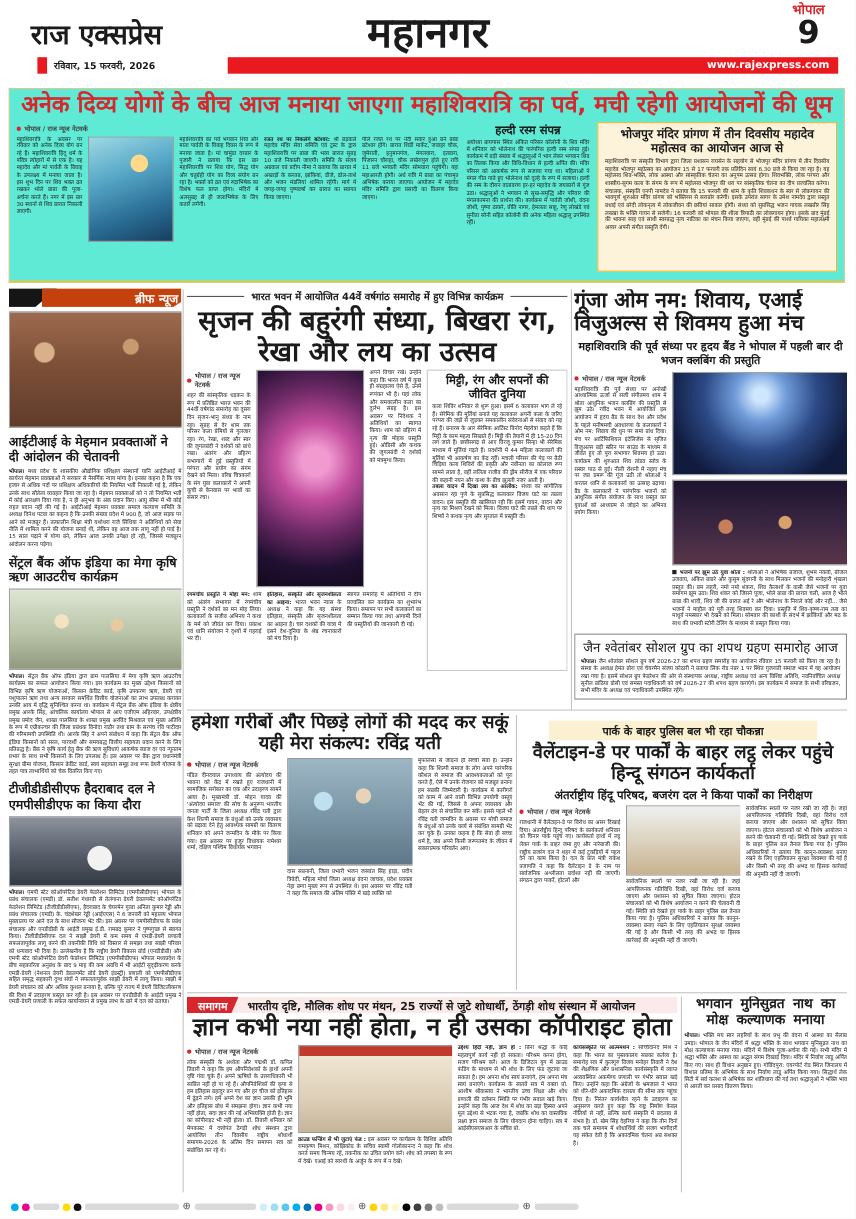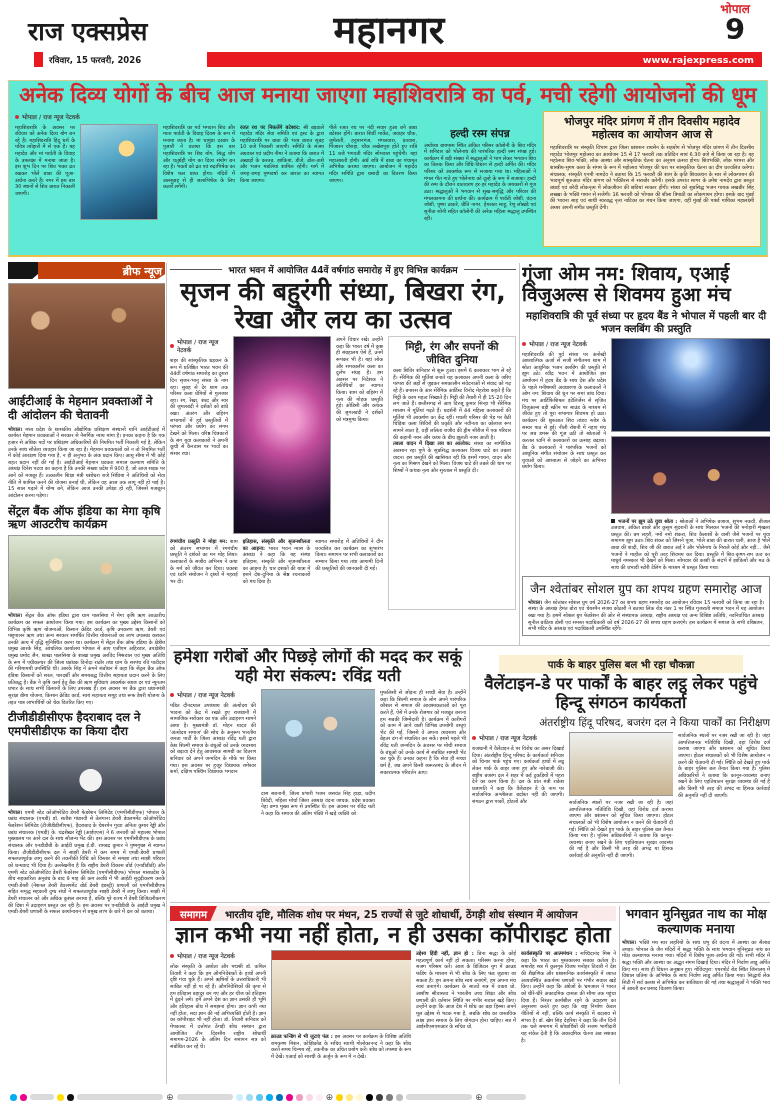--- a/index.html
+++ b/index.html
@@ -29,21 +29,21 @@
   .top-headline{color:#d8262c;font-size:21px;font-weight:800;text-align:center;line-height:1.12;padding:3px 10px 1px;}
   .top-row{display:flex;gap:7px;padding:2px 6px;height:136px;}
   .lead-col{flex:0 0 402px;display:flex;flex-direction:column;overflow:hidden;}
   .lead-col h2{margin:1px 0 2px;font-size:13.5px;font-weight:700;line-height:1.2;}
   .lead-body{display:flex;gap:5px;flex:1;overflow:hidden;}
   .lead-body .c{overflow:hidden;}
   .ph-shiva{width:76px;height:94px;flex:0 0 auto;
      background:radial-gradient(circle at 60% 25%,#ffd98a 0 9%,transparent 10%),
                 linear-gradient(160deg,#9fd8e4 0%,#58a9c8 35%,#2b6e96 70%,#173f5f 100%);}
   .haldi-col{flex:0 0 112px;overflow:hidden;}
-  .haldi-col h3{margin:15px 0 2px;font-size:10.5px;font-weight:800;text-align:center;}
+  .haldi-col h3{margin:0 0 2px;font-size:10.5px;font-weight:800;text-align:center;}
   .bhojpur-box{flex:1;background:#fdf3da;border:1.5px solid #e9b83a;padding:3px 6px;overflow:hidden;}
   .bhojpur-box h3{margin:0 0 2px;font-size:11px;font-weight:800;text-align:center;line-height:1.25;}
   
   .brief{position:absolute;left:8px;top:262px;width:157px;height:822px;overflow:hidden;}
   .brief-tab{display:flex;height:17px;}
   .brief-tab .tb-black{width:44px;background:#151515;clip-path:polygon(0 0,100% 0,55% 100%,0 100%);}
   .brief-tab .tb-red{flex:1;background:#c2410c;color:#fff;font-size:11px;font-weight:700;
                      display:flex;align-items:center;justify-content:flex-end;padding-right:3px;
                      clip-path:polygon(0 0,100% 0,100% 72%,94% 100%,0 100%);margin-left:-14px;}
   .ph-meeting{width:100%;height:104px;margin-top:4px;
@@ -96,21 +96,21 @@
   .rav-row .c1,.rav-row .c3{flex:0 0 86px;overflow:hidden;}
   .rav-row .c2{flex:1;overflow:hidden;}
   .ph-rav{width:100%;height:96px;
      background:radial-gradient(circle at 28% 40%,#bfe0f0 0 8%,transparent 9%),
                 radial-gradient(circle at 60% 35%,#e9d3b8 0 7%,transparent 8%),
                 linear-gradient(180deg,#9db6c4 0%,#7d98a8 50%,#5f7889 100%);}
   
   .valen{position:absolute;left:472px;top:655px;width:298px;height:245px;overflow:hidden;}
   .valen .vkick{background:#fcf0d2;width:82%;margin:0 auto 2px;text-align:center;font-size:10px;font-weight:800;padding:2px 0;}
   .valen h1{margin:0 0 2px;font-size:16.5px;font-weight:800;text-align:center;line-height:1.15;}
-  .valen .sub{font-size:10.5px;font-weight:400;text-align:right;margin:1px 0 3px;}
+  .valen .sub{font-size:10.5px;font-weight:700;text-align:center;margin:1px 0 3px;}
   .valen-row{display:flex;gap:5px;}
   .valen-row .c1,.valen-row .c3{flex:0 0 92px;overflow:hidden;}
   .valen-row .c2{flex:1;overflow:hidden;}
   .ph-valen{width:100%;height:62px;
      background:linear-gradient(180deg,#eef0ee 0%,#ded6c4 45%,#c8b28e 100%),
                 radial-gradient(circle at 50% 60%,#e8882c 0 8%,transparent 9%);}
   
   .gyaan{position:absolute;left:170px;top:906px;width:446px;height:178px;overflow:hidden;}
   .gkick{display:flex;align-items:stretch;background:#fbeaea;height:15px;}
   .gkick .glabel{background:#d8262c;color:#fff;font-size:10px;font-weight:800;display:flex;align-items:center;
@@ -119,21 +119,21 @@
   .gyaan h1{margin:2px 0 3px;font-size:22px;font-weight:800;text-align:center;line-height:1.1;}
   .gyaan-row{display:flex;gap:5px;}
   .gyaan-row .gc1{flex:0 0 96px;overflow:hidden;}
   .gyaan-row .gc2{flex:0 0 140px;overflow:hidden;}
   .gyaan-row .gc3{flex:0 0 100px;overflow:hidden;}
   .gyaan-row .gc4{flex:1;overflow:hidden;}
   .ph-stage{width:100%;height:78px;margin-bottom:3px;
      background:linear-gradient(180deg,#c0392b 0%,#c0392b 12%,#efe5d2 12%,#ded0b8 60%,#c5b49a 100%);}
   
   .muni{position:absolute;left:622px;top:906px;width:148px;height:178px;overflow:hidden;}
-  .muni h2{margin:0 0 3px;font-size:12.5px;font-weight:800;text-align:center;line-height:1.2;}
+  .muni h2{margin:0 0 3px;font-size:12.5px;font-weight:800;text-align:center;line-height:1.2;font-family:Liberation Mono, monospace;}
   
   .vline{position:absolute;width:1px;background:#c4c4c4;}
   .hline{position:absolute;height:1px;background:#c4c4c4;}
   
   .printstrip{position:absolute;left:10px;top:1092px;width:758px;height:10px;display:flex;align-items:center;gap:3px;}
   .pdot{width:7px;height:7px;border-radius:50%;flex:0 0 auto;}
   .pbar{height:6px;border-radius:3px;background:#d9dadb;flex:0 0 auto;}
   .reg{font-size:9px;color:#555;line-height:1;flex:0 0 auto;}
 </style>
 </head>

